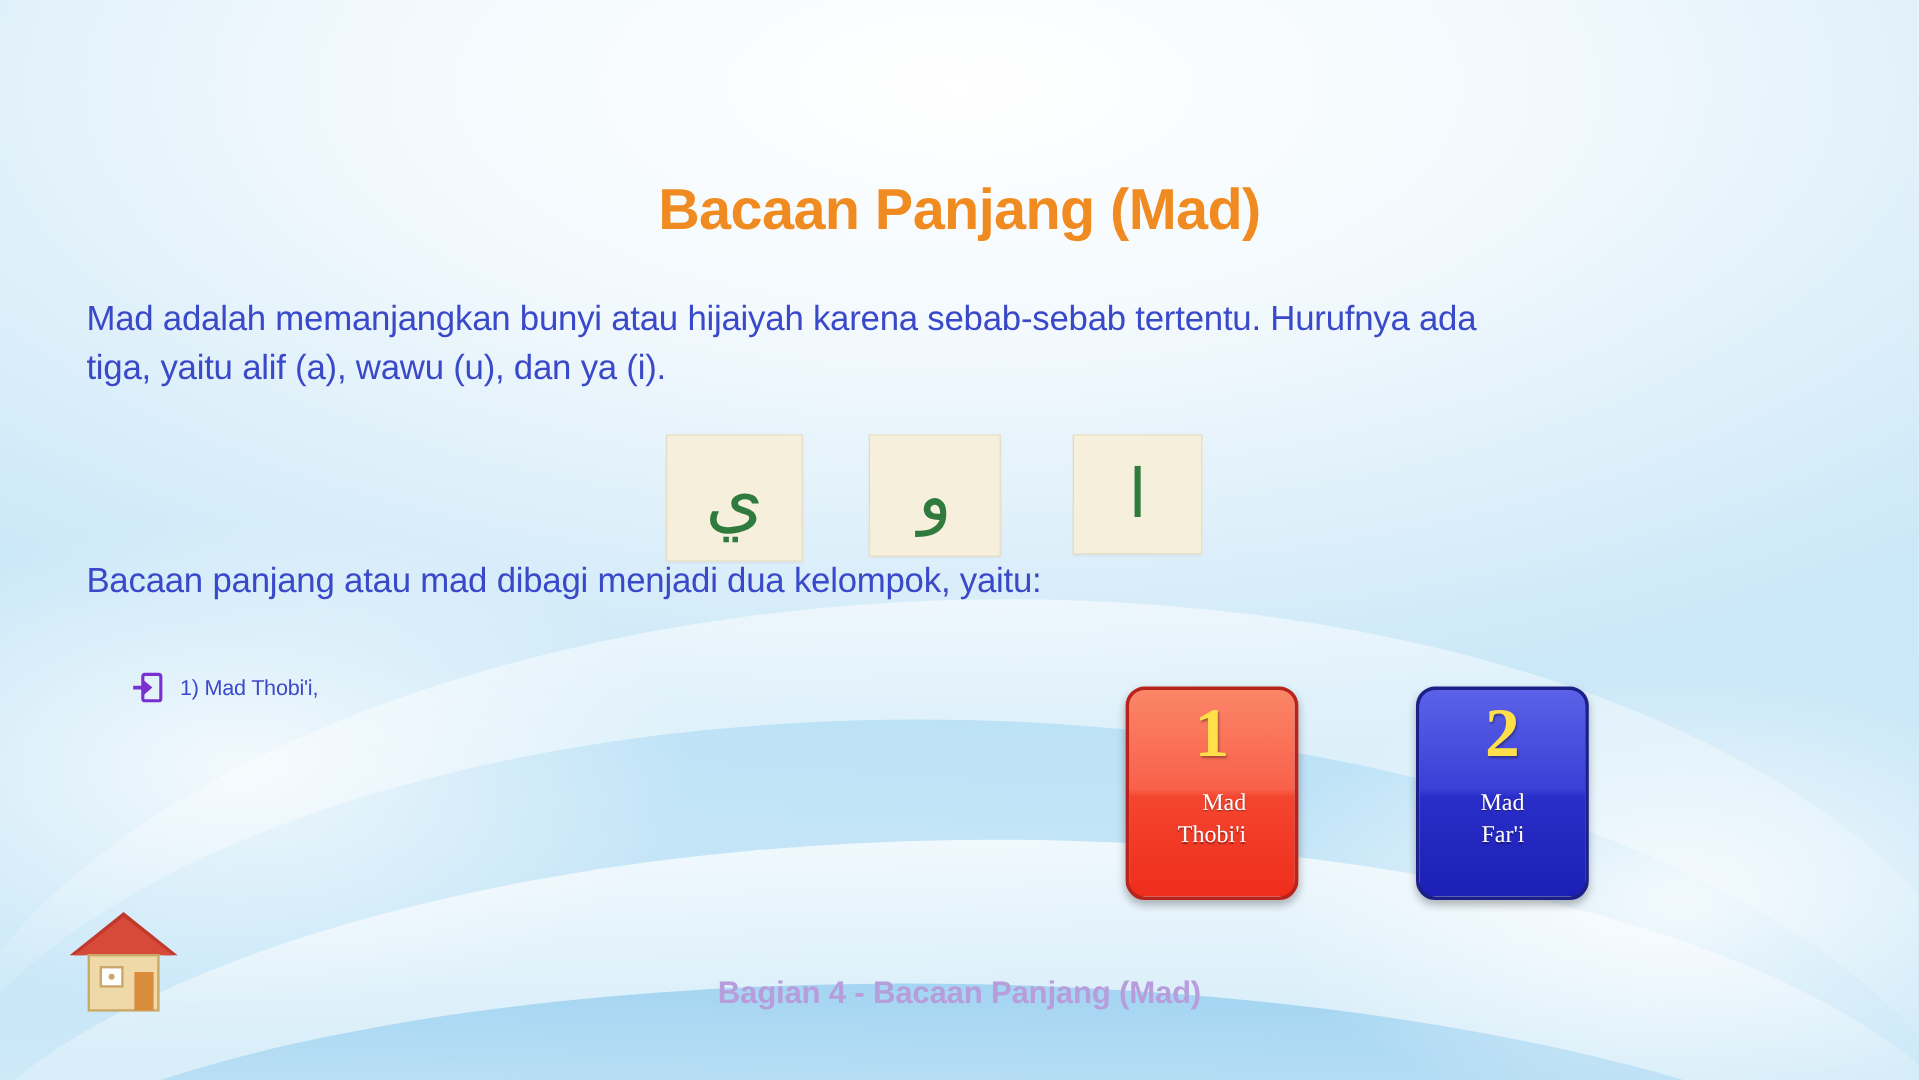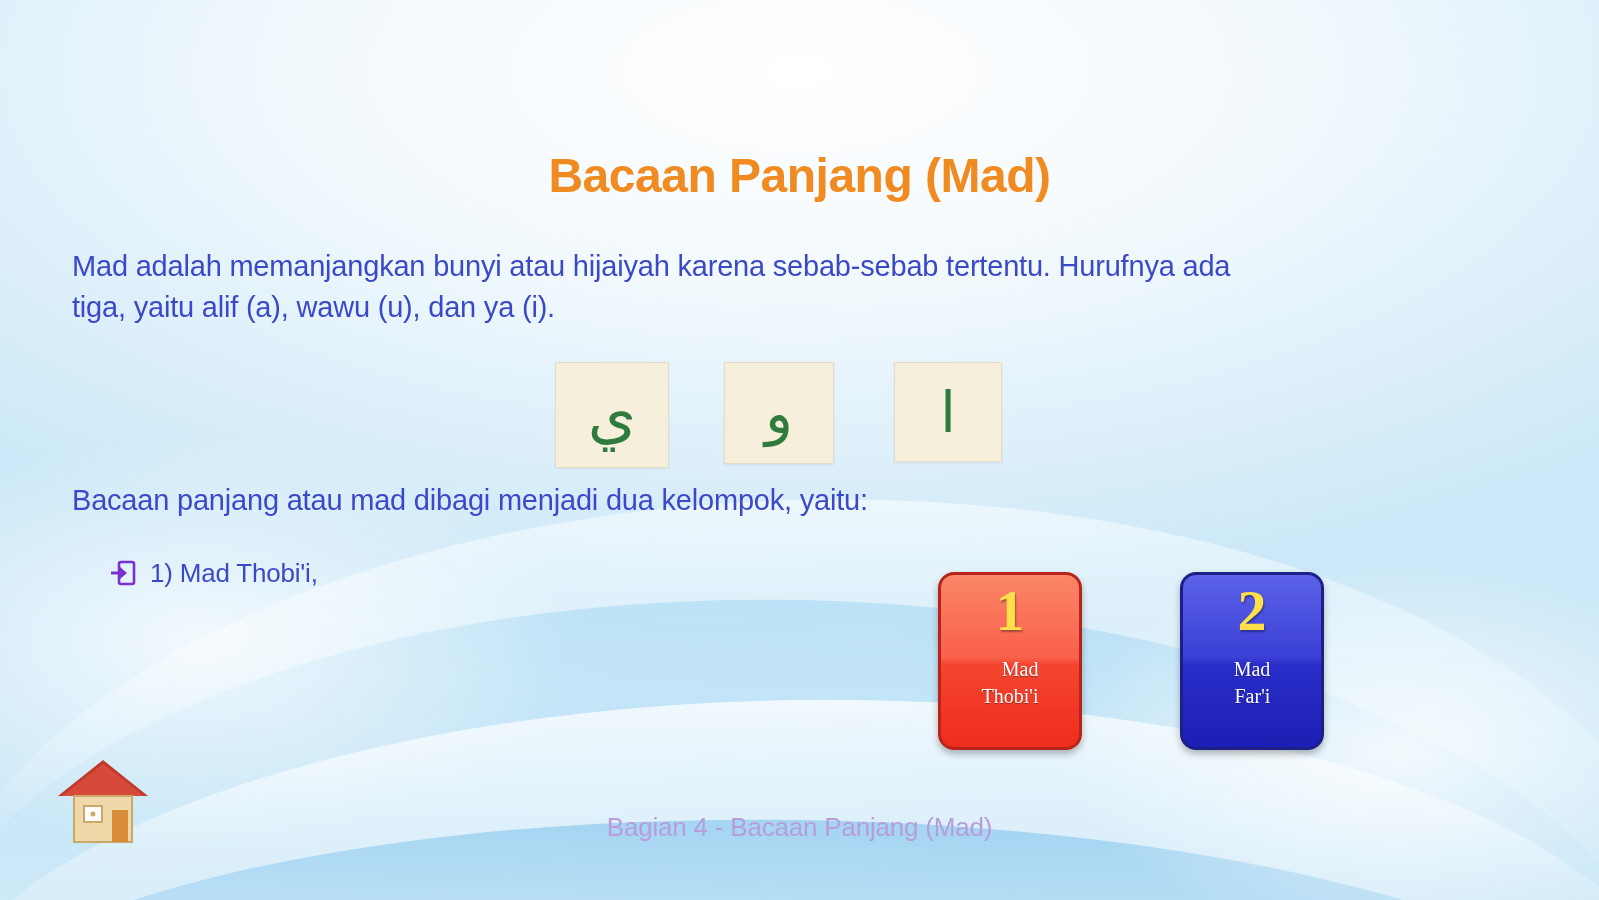--- a/index.html
+++ b/index.html
@@ -89,21 +89,21 @@
     font-size: 29px;
     line-height: 1.42;
     letter-spacing: -0.2px;
   }
   #intro-paragraph {
     top: 246px;
     left: 72px;
     width: 1200px;
   }
   #groups-paragraph {
-    top: 480px;
+    top: 464px;
     left: 72px;
     width: 1200px;
   }
 
   #letters-row {
     position: absolute;
     top: 362px;
     left: 555px;
     display: flex;
     flex-direction: row;
@@ -127,21 +127,21 @@
   #list {
     position: absolute;
     top: 548px;
     left: 110px;
   }
   .list-item {
     display: flex;
     align-items: center;
     height: 50px;
     color: #3a49c9;
-    font-size: 26px;
+    font-size: 18px;
     letter-spacing: -0.2px;
   }
   .bullet-icon {
     width: 26px;
     height: 26px;
     margin-right: 14px;
     position: relative;
     flex: 0 0 auto;
   }
   .bullet-icon svg { display: block; }
@@ -196,21 +196,21 @@
     cursor: pointer;
   }
 
   #footer {
     position: absolute;
     top: 812px;
     left: 0;
     width: 1599px;
     text-align: center;
     font-size: 26px;
-    font-weight: normal;
+    font-weight: bold;
     color: #b79ddb;
     letter-spacing: -0.2px;
   }
 </style>
 </head>
 <body>
 
 <div id="slide">
 
   <div class="wave wave-a"></div>

